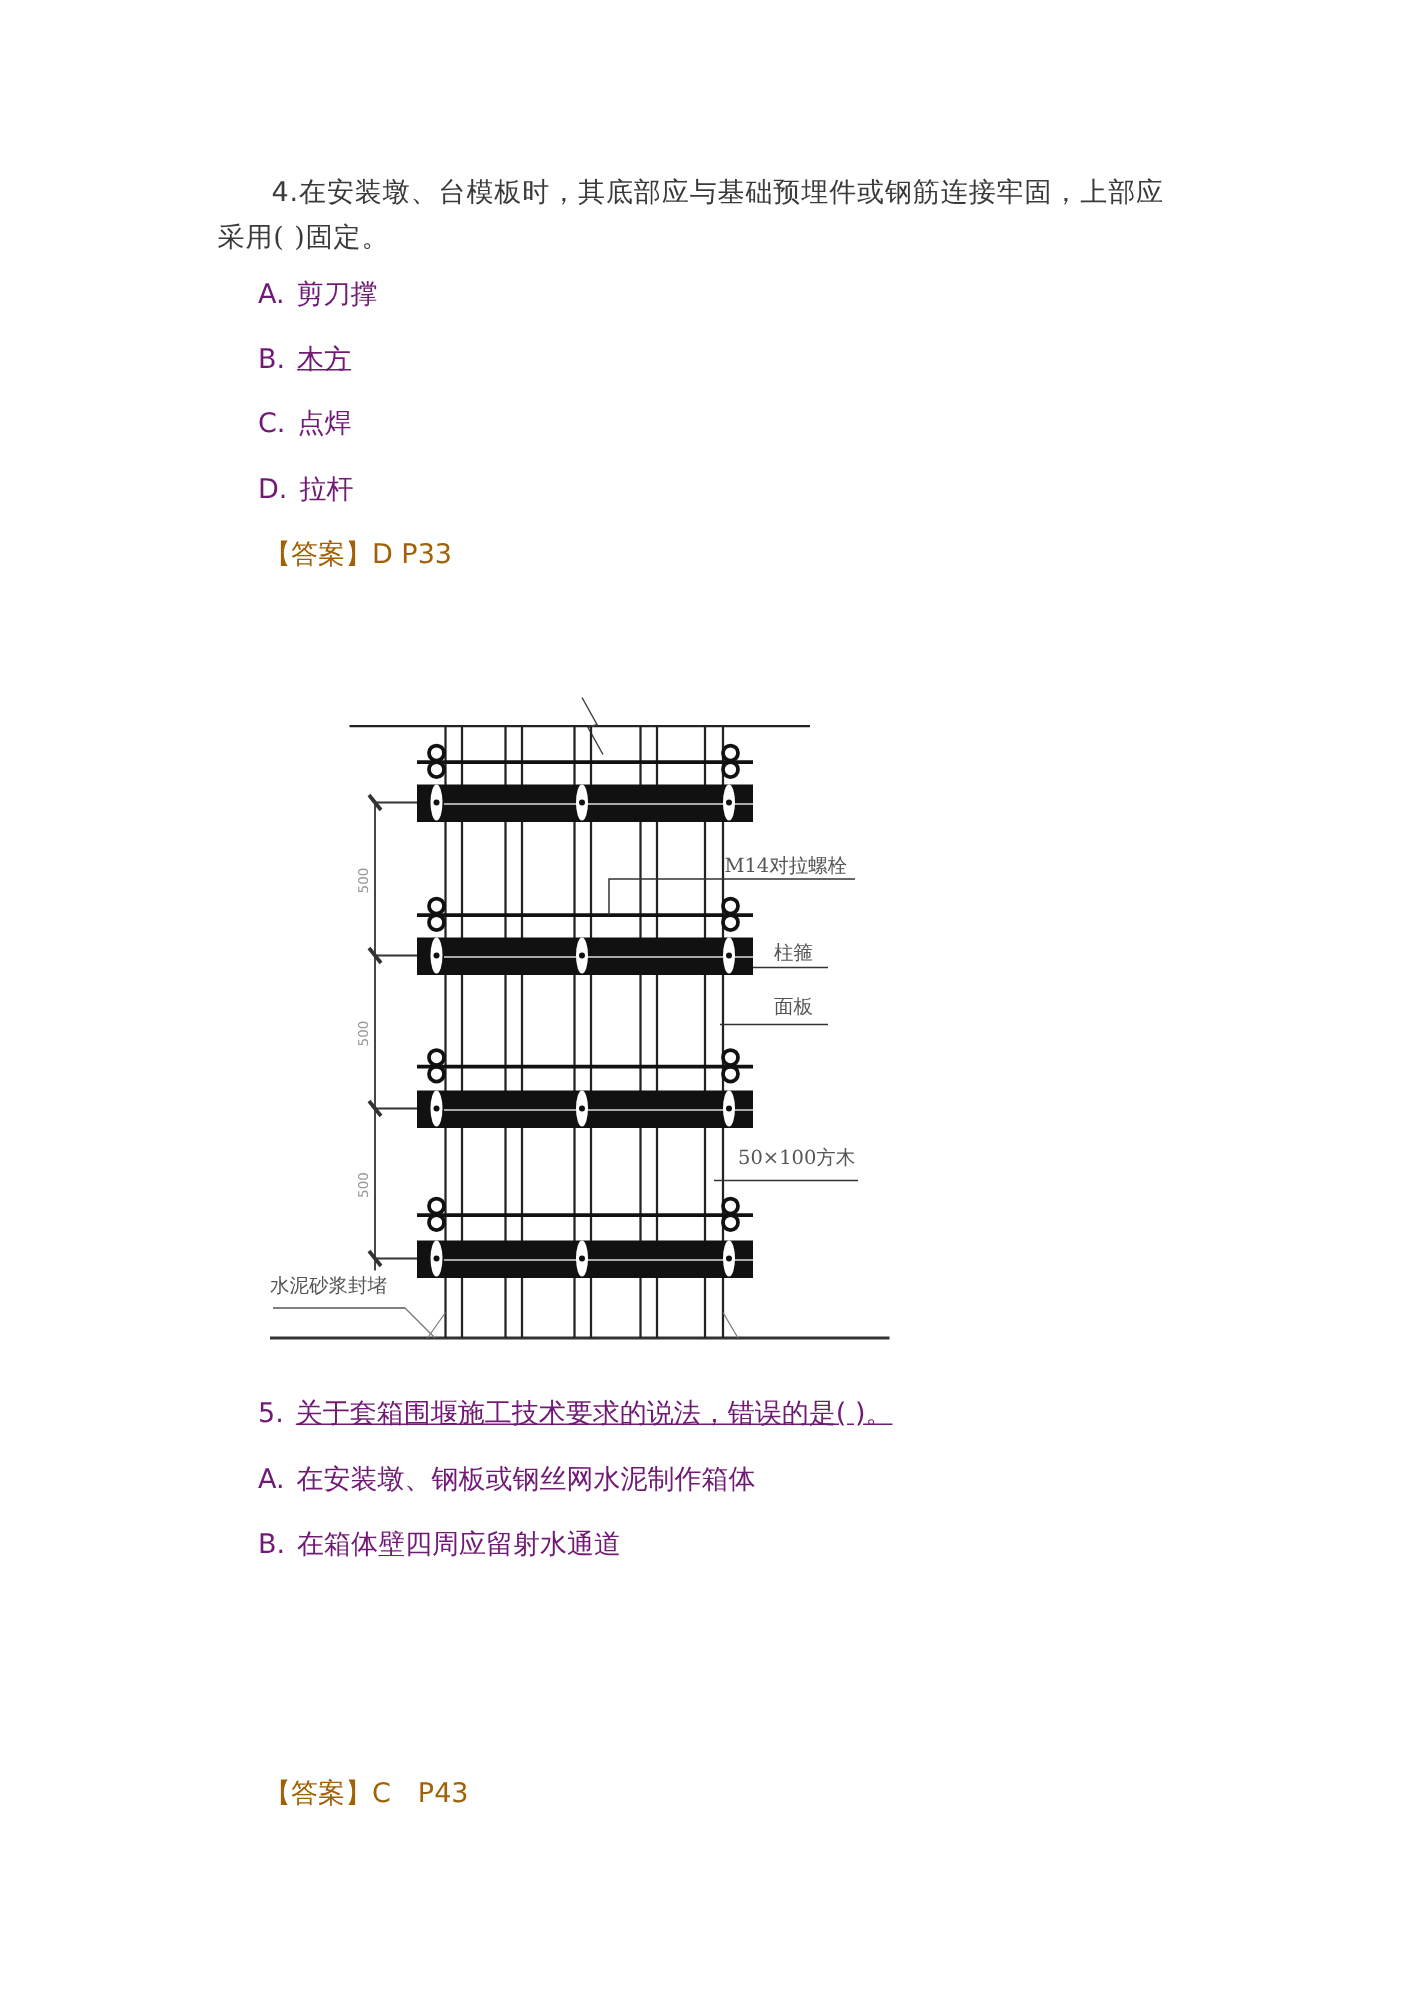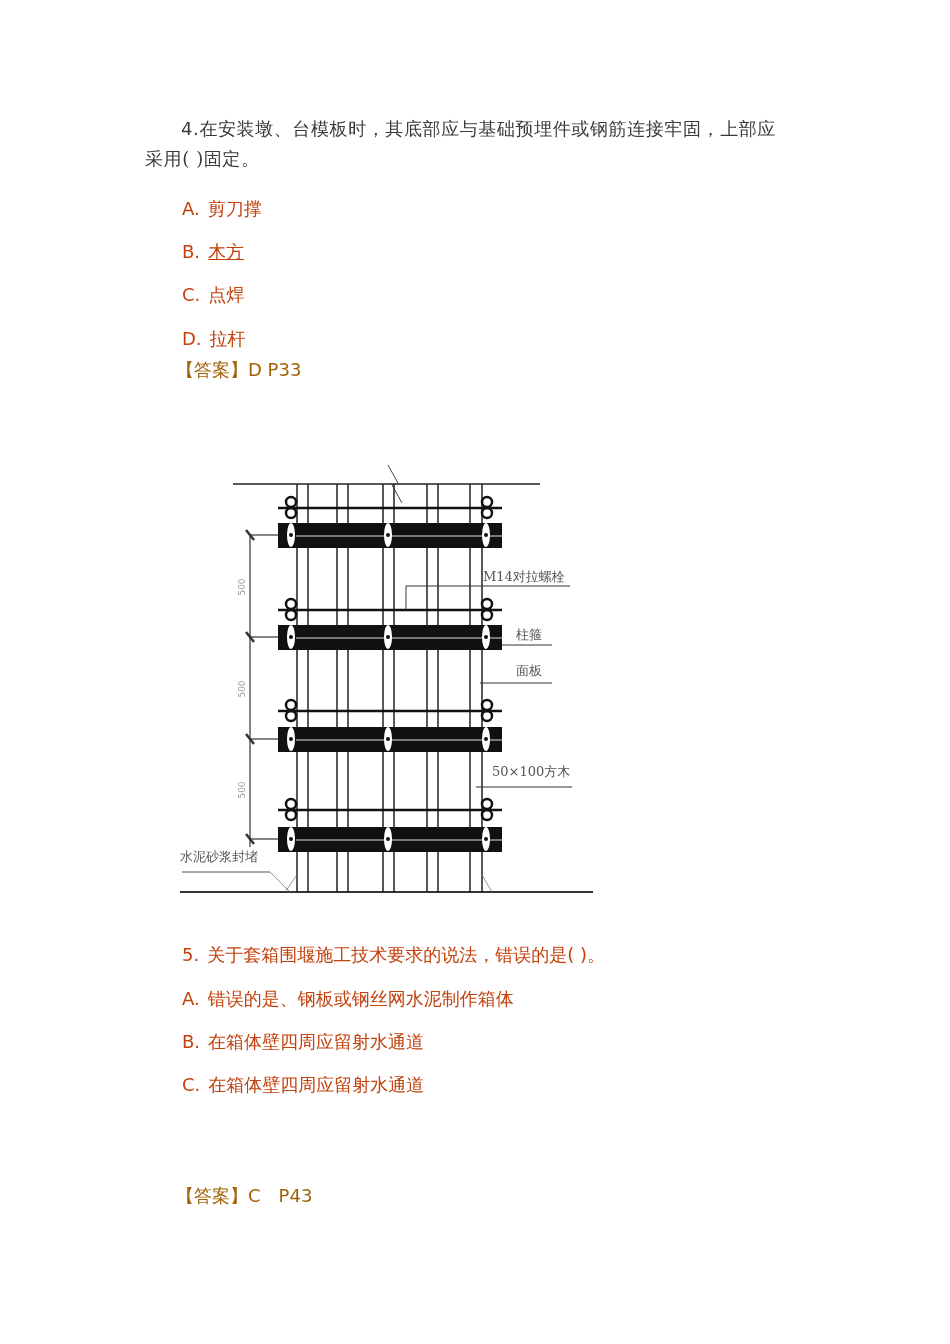--- a/index.html
+++ b/index.html
@@ -28,26 +28,25 @@
       line-height: 30px;
       letter-spacing: 0.6px;
       color: #3a3a3a;
     }
     .para .indent { display: inline-block; width: 36px; }
     .serif {
       font-family: "DejaVu Serif", "Liberation Serif", serif;
     }
     .line {
       position: absolute;
-      left: 182px;
+      left: 172px;
       font-size: 18px;
       line-height: 26px;
-      color: #c2410c;
+      color: #701a75;
       white-space: nowrap;
-      margin-top: 12px;
     }
     .line .label {
       display: inline-block;
       margin-right: 8px;
     }
     .answer {
       position: absolute;
       left: 176px;
       font-size: 18px;
       line-height: 26px;
@@ -210,28 +209,25 @@
       <text class="dlabel" x="322" y="321">50×100方木</text>
 
       <line x1="12" y1="417" x2="100" y2="417" stroke="#555" stroke-width="1"></line>
       <line x1="100" y1="417" x2="120" y2="437" stroke="#777" stroke-width="0.8"></line>
       <line x1="115" y1="437" x2="127" y2="420" stroke="#777" stroke-width="0.8"></line>
       <line x1="312" y1="420" x2="322" y2="437" stroke="#777" stroke-width="0.8"></line>
       <text class="dlabel" x="10" y="406">水泥砂浆封堵</text>
     </svg>
   </div>
 
-  <div class="line" style="top:930px;">
+  <div class="line" style="top:930px;text-decoration:underline;">
     <span class="label">5.</span><span>关于套箱围堰施工技术要求的说法，错误的是( )。</span>
   </div>
   <div class="line" style="top:974px;">
-    <span class="label">A.</span><span>错误的是、钢板或钢丝网水泥制作箱体</span>
+    <span class="label">A.</span><span>在安装墩、钢板或钢丝网水泥制作箱体</span>
   </div>
   <div class="line" style="top:1017px;">
     <span class="label">B.</span><span>在箱体壁四周应留射水通道</span>
   </div>
-  <div class="line" style="top:1060px;">
-    <span class="label">C.</span><span>在箱体壁四周应留射水通道</span>
-  </div>
 
   <div class="answer" style="top:1147px;margin-top:36px;">【答案】C　P43</div>
 
 </div>
 
 </body></html>

